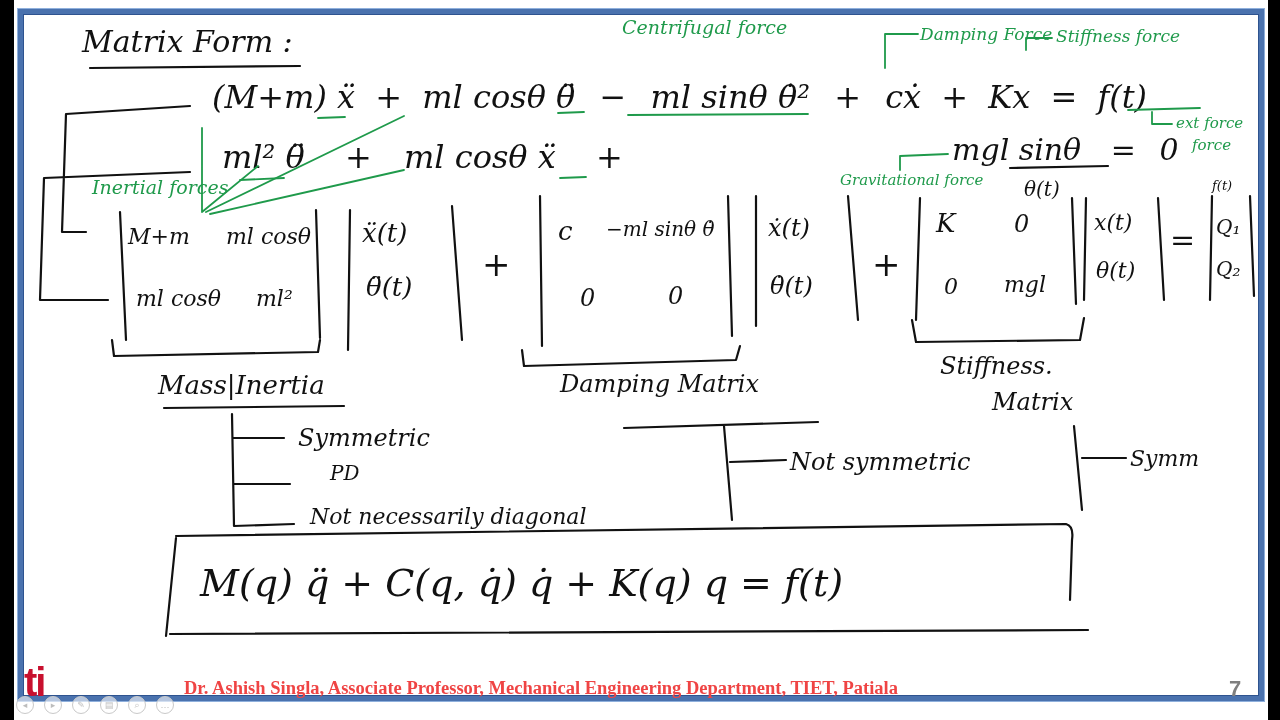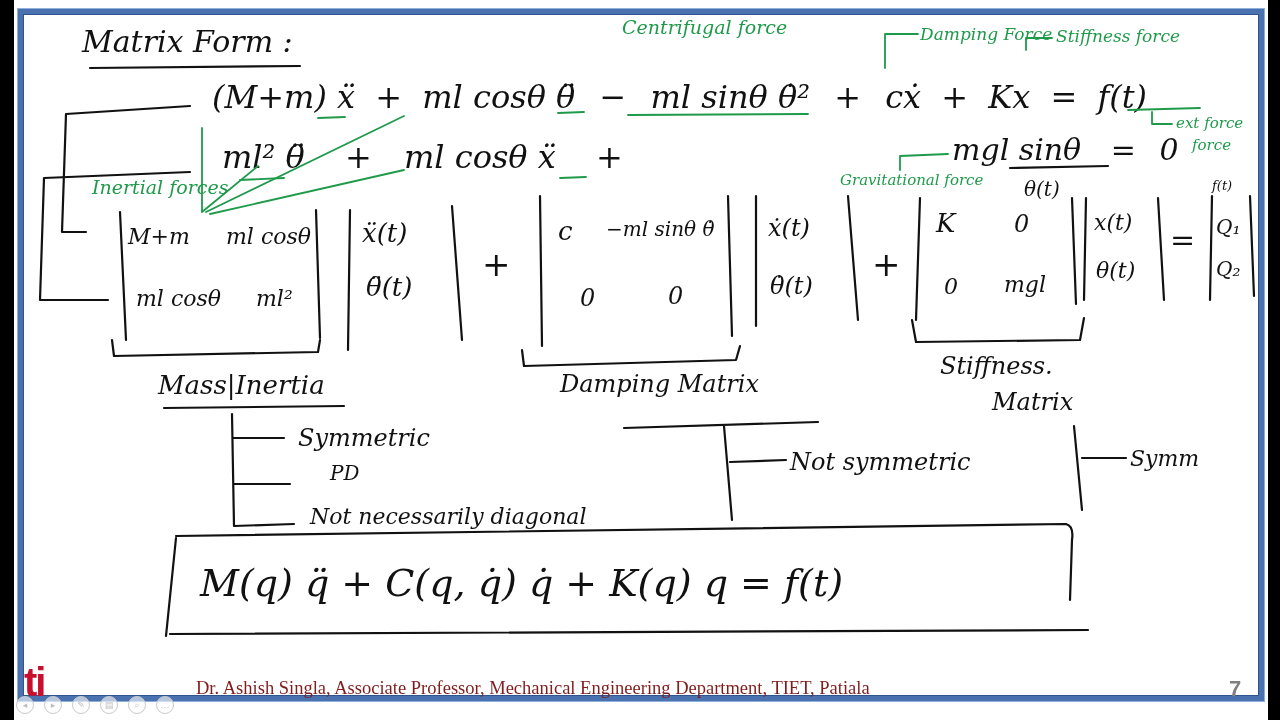--- a/index.html
+++ b/index.html
@@ -6,22 +6,22 @@
   body { width:1280px; height:720px; background:#ffffff; position:relative; overflow:hidden; font-family:"DejaVu Sans", sans-serif; }
   .black-left { position:absolute; left:0; top:0; width:14px; height:720px; background:#000; }
   .black-right { position:absolute; right:0; top:0; width:12px; height:720px; background:#000; }
   .slide-frame { position:absolute; left:18px; top:9px; width:1246px; height:692px; box-sizing:border-box;
      border:5px solid #4a72ae; box-shadow: inset 0 0 0 1px #2e538f, 0 0 0 1px #8fb0dc; background:#fff; }
   .canvas { position:absolute; left:0; top:0; width:1280px; height:720px; }
   .ink { fill:none; stroke:#111; stroke-width:2.2; stroke-linecap:round; stroke-linejoin:round; }
   .ink-g { fill:none; stroke:#1f9a4b; stroke-width:1.8; stroke-linecap:round; stroke-linejoin:round; }
   .hw { font-family:"DejaVu Serif", serif; font-style:italic; fill:#111; }
   .hw-g { font-family:"DejaVu Serif", serif; font-style:italic; fill:#1f9a4b; }
-  .footer-text { position:absolute; left:196px; top:678px; font-family:"Liberation Serif", serif; font-weight:normal;
-     font-size:18.5px; color:#7f1d1d; white-space:nowrap; }
+  .footer-text { position:absolute; left:184px; top:678px; font-family:"Liberation Serif", serif; font-weight:bold;
+     font-size:18.5px; color:#ef4444; white-space:nowrap; }
   .page-num { position:absolute; left:1229px; top:676px; font-family:"Liberation Sans", sans-serif; font-weight:bold;
      font-size:22px; color:#7f7f7f; }
   .logo { position:absolute; left:24px; top:662px; font-family:"Liberation Sans", sans-serif; font-weight:bold;
      font-size:40px; color:#c8102e; letter-spacing:-2px; line-height:1; }
   .controls { position:absolute; left:16px; top:696px; display:flex; gap:10px; }
   .ctrl { width:18px; height:18px; border:1px solid #c9c9c9; border-radius:50%; box-sizing:border-box;
      display:flex; align-items:center; justify-content:center; font-size:9px; color:#bdbdbd; background:rgba(255,255,255,0.6); }
 </style>
 </head>
 <body>

